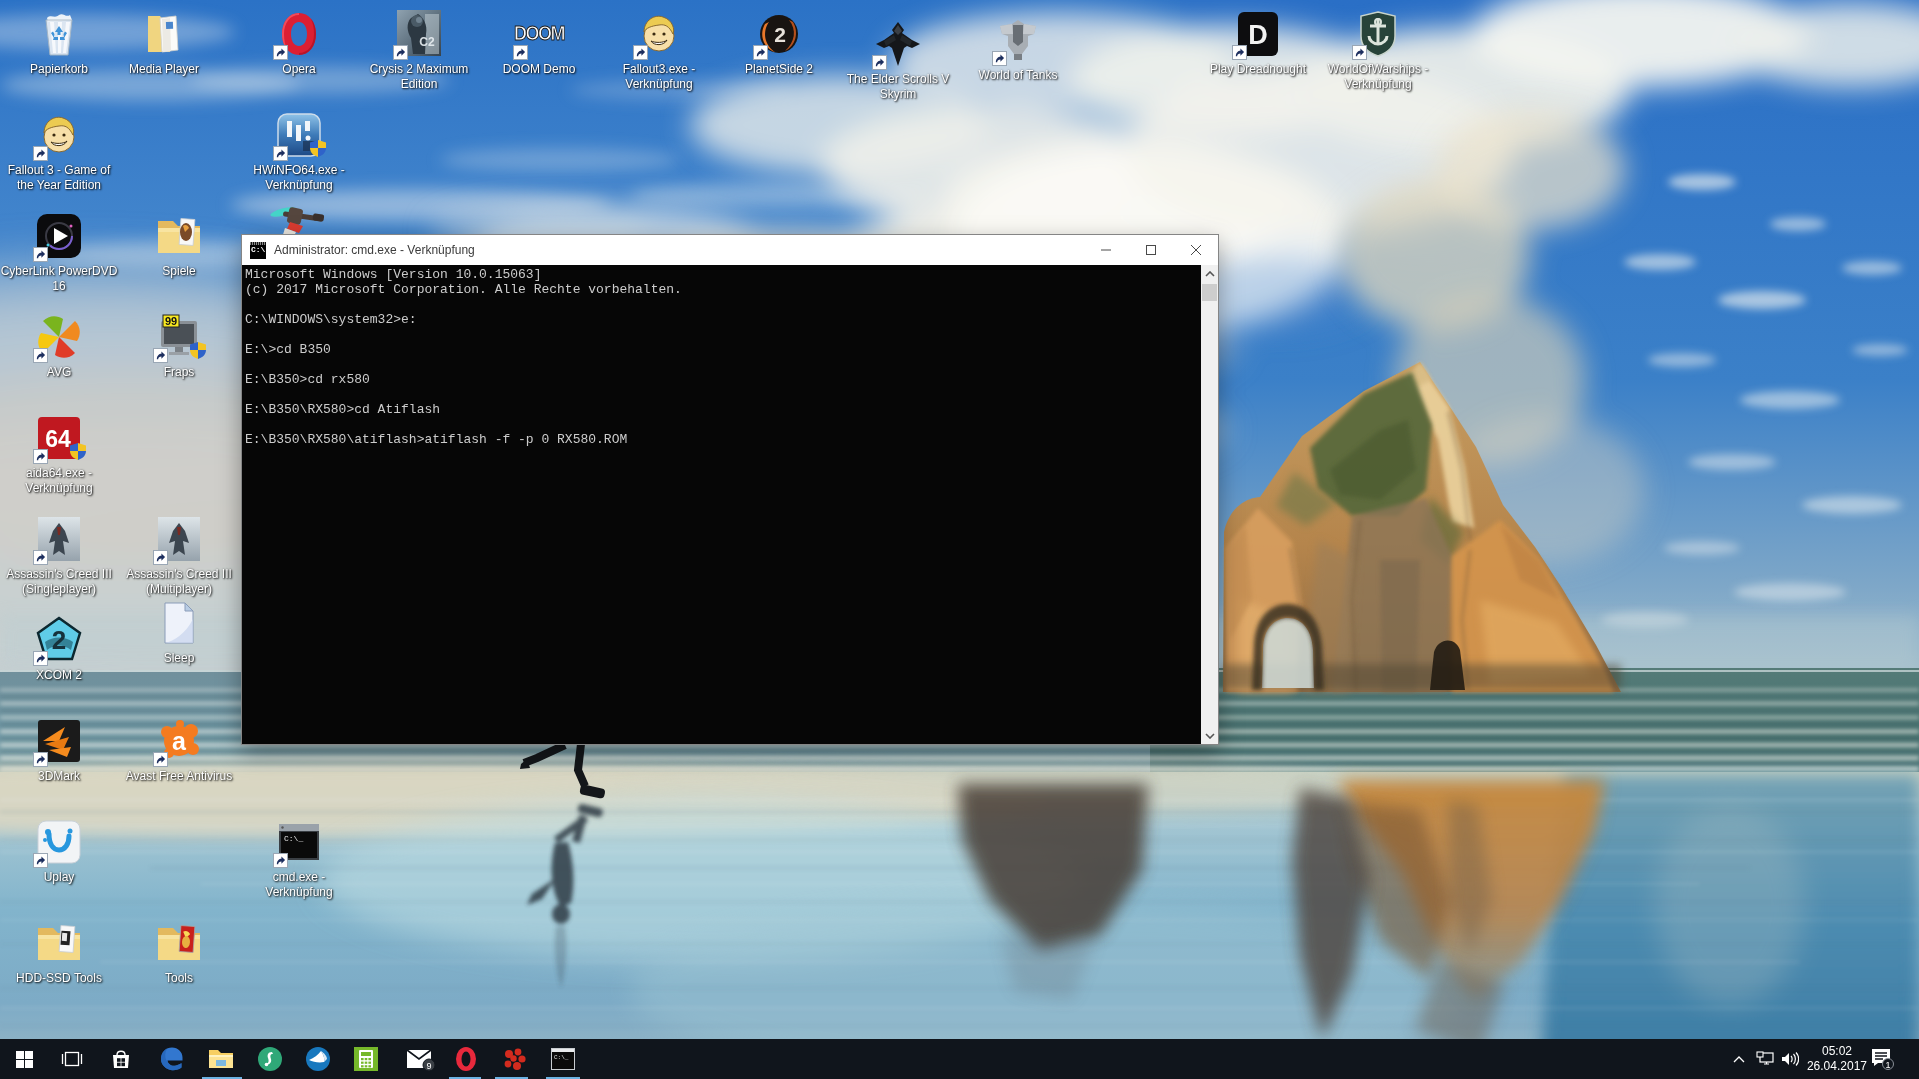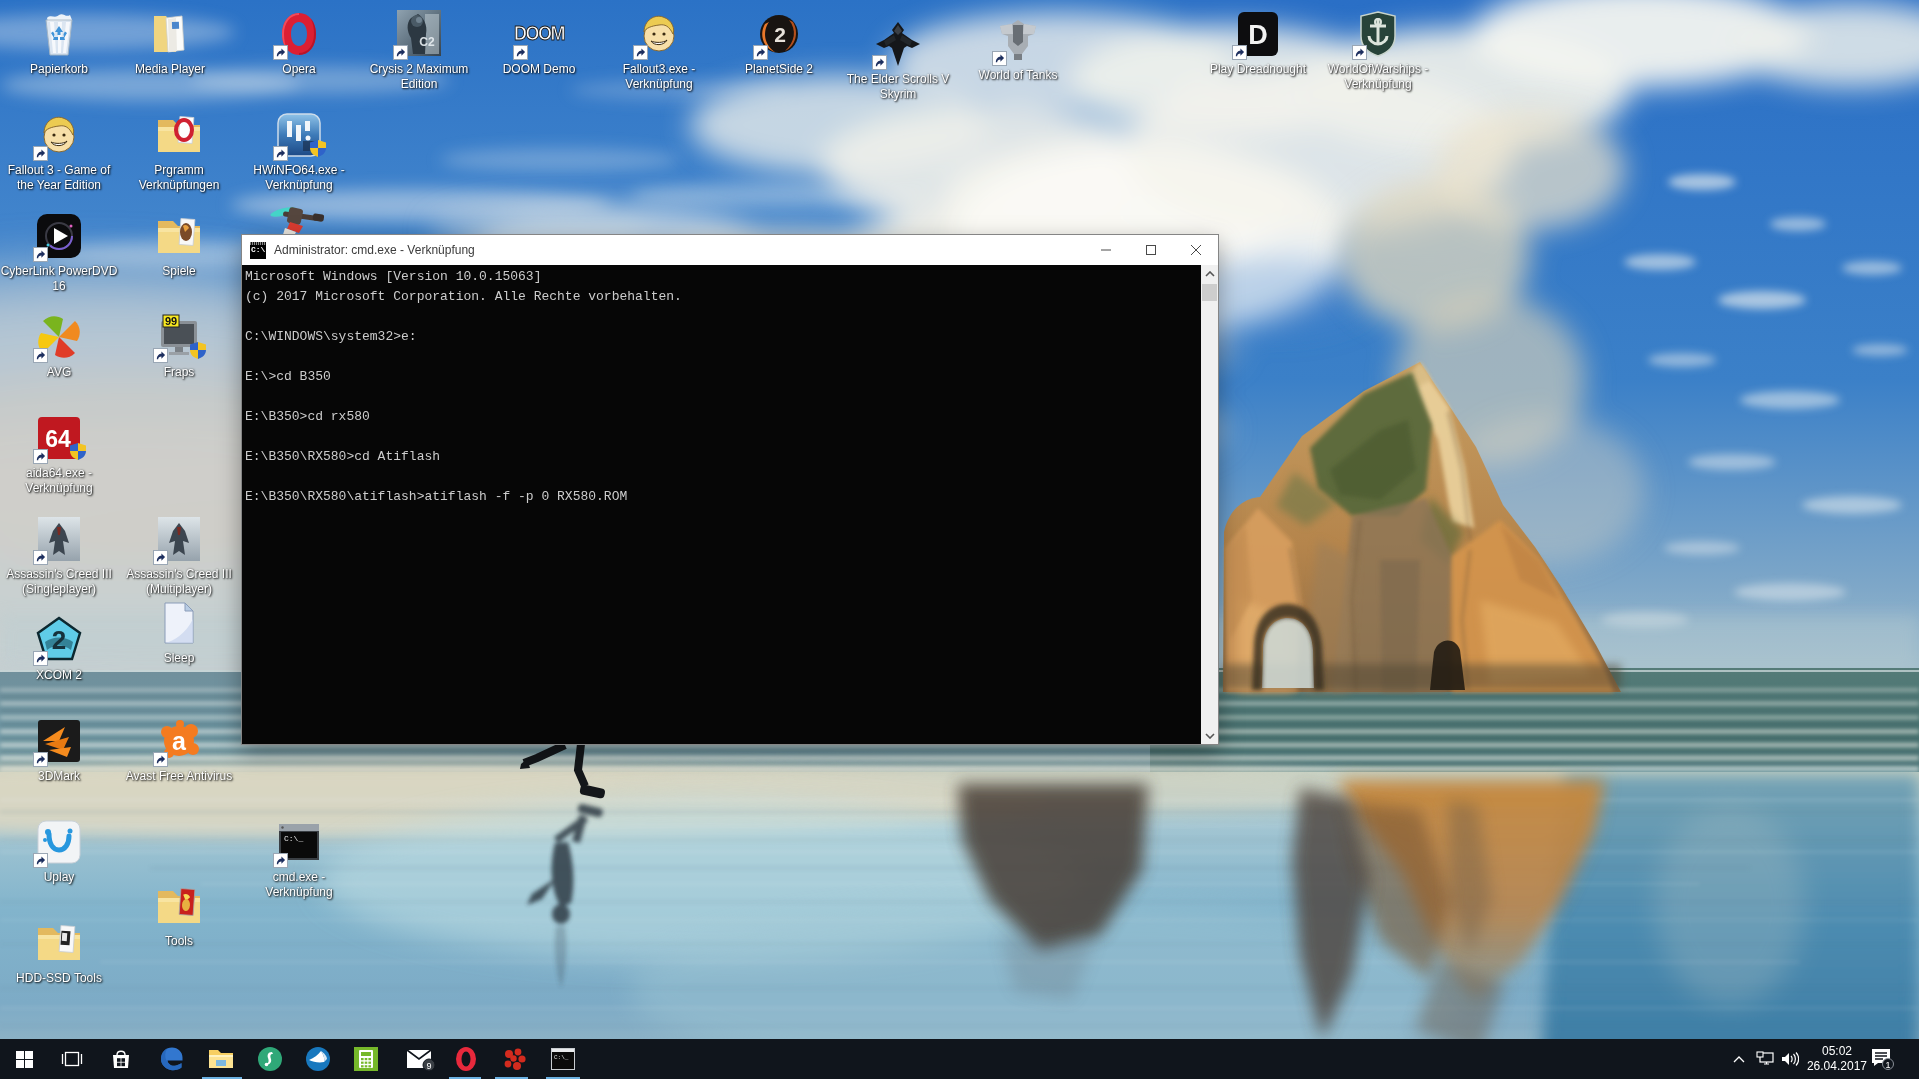--- a/index.html
+++ b/index.html
@@ -20,21 +20,21 @@
     border:1px solid #858585;box-sizing:border-box;background:#fff;
     box-shadow:0 8px 22px rgba(0,0,0,.35);}
   #tbar{height:30px;background:#fff;display:flex;align-items:center;position:relative;}
   #ticon{width:16px;height:14px;margin-left:8px;background:#000;position:relative;border-top:3px solid #111;}
   #ticon:before{content:"";position:absolute;top:-3px;left:0;right:0;height:3px;
     background:repeating-linear-gradient(90deg,#888 0 1px,#111 1px 2px);}
   #ticon span{position:absolute;left:1px;top:0px;color:#fff;font:bold 8px "Liberation Mono",monospace;}
   #ttl{margin-left:8px;font-size:12px;color:#3b3b3b;}
   .cap{position:absolute;top:0;width:45px;height:30px;display:flex;align-items:center;justify-content:center;}
   #console{position:absolute;left:0;top:30px;right:17px;bottom:0;background:#060606;
-    font-family:"Liberation Mono",monospace;font-size:13px;line-height:20px;color:#cccccc;
+    font-family:"Liberation Mono",monospace;font-size:13px;line-height:15px;color:#cccccc;
     padding:2px 0 0 3px;white-space:pre;}
   #vsb{position:absolute;right:0;top:30px;width:17px;bottom:0;background:#f0f0f0;}
   
   #task{position:absolute;left:0;bottom:0;width:1919px;height:40px;background:#10151c;z-index:50;}
   .tk{position:absolute;top:0;width:48px;height:40px;display:flex;align-items:center;justify-content:center;}
   .ul{position:absolute;bottom:0;height:2px;background:#6cb2e3;}
   #clock{position:absolute;right:52px;top:0;height:40px;color:#fff;font-size:12px;
     display:flex;flex-direction:column;align-items:center;justify-content:center;line-height:15px;}
 </style>
 </head>
@@ -327,21 +327,21 @@
     <path d="M11,10 L37,10 L33,45 L15,45 Z" fill="#e8eef4" opacity=".9" stroke="#aab8c4" stroke-width="1"></path>
     <path d="M15,12 L19,12 L21,43 L18,43 Z M23,12 L27,12 L26,43 L23,43 Z M31,12 L35,12 L31,43 L28,43 Z" fill="#f8fbfd" opacity=".9"></path>
     <g fill="#3f93d8">
       <path d="M24,16 l4,6 -2.5,0 0,3 -3,0 0,-3 -2.5,0 z"></path>
       <path d="M19,28 l-3,-5 2,-1.5 1.5,2.5 z M29,28 l3,-5 -2,-1.5 -1.5,2.5 z"></path>
       <path d="M19,28 h4 v3 h-5 z M29,28 h-4 v3 h5 z" transform="translate(0,-1)"></path>
     </g>
   </svg></div>
   <div class="lbl">Papierkorb</div>
     </div>
-<div class="ico" style="left:108px;top:10px">
+<div class="ico" style="left:102px;top:10px">
       <div class="img">
   <svg viewBox="0 0 48 48">
     <path d="M8,6 L20,6 L23,10 L30,10 L30,42 L8,42 Z" fill="#f0d580"></path>
     <path d="M20,8 L36,6 L38,40 L22,42 Z" fill="#fbfbf9" stroke="#d0d0cc" stroke-width=".8"></path>
     <path d="M22,9 L30,8 L31,41 L23,42 Z" fill="#eceae4"></path>
     <rect x="26" y="12" width="7" height="7" fill="#4a86cc" transform="rotate(-2 29 15)"></rect>
   </svg></div>
   <div class="lbl">Media Player</div>
     </div>
 <div class="ico" style="left:237px;top:10px">
@@ -489,29 +489,20 @@
     <circle cx="29" cy="24" r="1.6" fill="#3a2a10"></circle>
     <path d="M16,31 C19,36 29,36 32,30 C29,33 20,33 16,31 Z" fill="#fff" stroke="#3a2a10" stroke-width="1"></path>
   </svg>
   <div class="sc">
           <svg viewBox="0 0 12 12">
             <path d="M2,10 C2,6 4.5,4 7,4 L7,1.5 L11,5.5 L7,9.5 L7,7 C5,7 3.5,8 3.5,10 Z" fill="#1d2f5f"></path>
           </svg>
         </div></div>
   <div class="lbl">Fallout 3 - Game of<br>the Year Edition</div>
     </div>
-<div class="ico" style="left:117px;top:111px">
-      <div class="img">
-  <svg viewBox="0 0 48 48">
-          <use href="#folder"></use>
-    <path d="M24,6 L38,6 L38,32 L24,32 Z" fill="#fdfdfd" stroke="#c8cdd2" stroke-width=".8" transform="rotate(4 31 19)"></path>
-    <ellipse cx="29" cy="19" rx="8" ry="10" fill="none" stroke="#cf2030" stroke-width="4"></ellipse>
-  </svg></div>
-  <div class="lbl">Prgramm<br>Verknüpfungen</div>
-    </div>
 <div class="ico" style="left:237px;top:111px">
       <div class="img">
   <svg viewBox="0 0 48 48">
     <defs>
             <linearGradient id="hwg" x1="0" y1="0" x2="0" y2="1">
       <stop offset="0" stop-color="#8fc3e8"></stop>
               <stop offset=".5" stop-color="#3d7ab8"></stop>
               <stop offset="1" stop-color="#1d4a86"></stop>
             </linearGradient>
           </defs>
@@ -742,21 +733,21 @@
 <div class="ico" style="left:-3px;top:919px">
       <div class="img">
   <svg viewBox="0 0 48 48">
           <use href="#folder"></use>
     <path d="M25,7 L39,7 L39,33 L25,33 Z" fill="#f8f8f8" stroke="#c8cdd2" stroke-width=".8" transform="rotate(4 32 20)"></path>
     <rect x="26" y="12" width="9" height="14" fill="#222" transform="rotate(4 31 19)"></rect>
     <rect x="27" y="14" width="5" height="8" fill="#e8e8e8" transform="rotate(4 30 18)"></rect>
   </svg></div>
   <div class="lbl">HDD-SSD Tools</div>
     </div>
-<div class="ico" style="left:117px;top:882px">
+<div class="ico" style="left:117px;top:919px">
       <div class="img">
   <svg viewBox="0 0 48 48">
           <use href="#folder"></use>
     <path d="M25,7 L39,7 L39,33 L25,33 Z" fill="#c8201c" stroke="#a8a8a8" stroke-width=".8" transform="rotate(4 32 20)"></path>
     <path d="M28,13 C30,11 34,12 35,15 L31,19 Z" fill="#f8d858" transform="rotate(4 31 16)"></path>
     <ellipse cx="31" cy="23" rx="4" ry="6" fill="#e8b040" transform="rotate(4 31 23)"></ellipse>
   </svg></div>
   <div class="lbl">Tools</div>
     </div>
 

